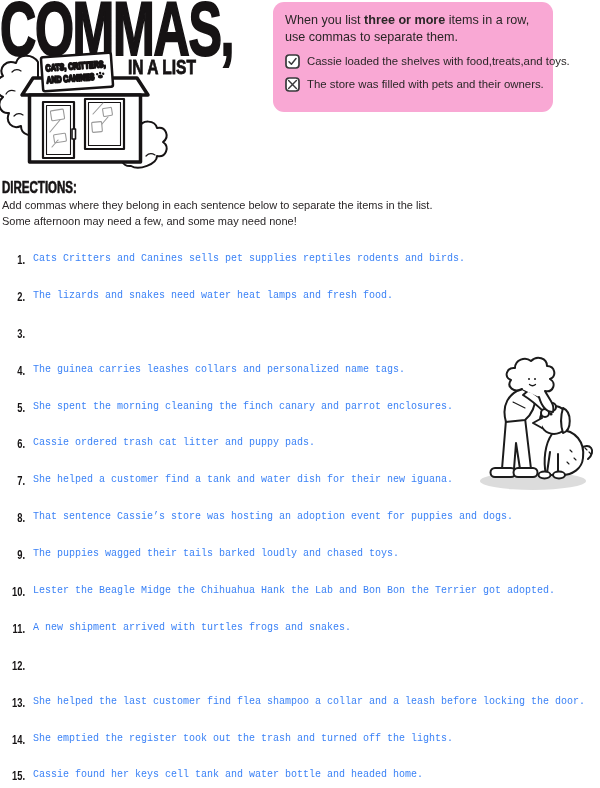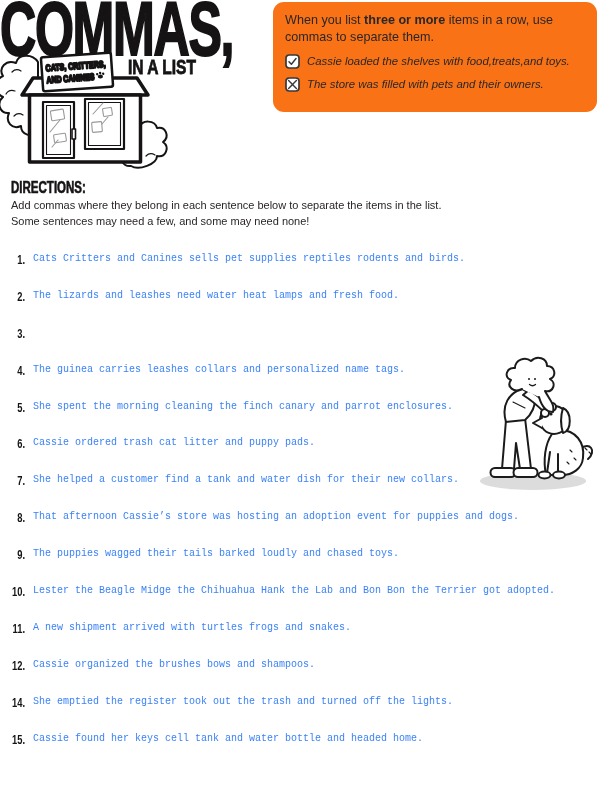--- a/index.html
+++ b/index.html
@@ -19,36 +19,36 @@
   }
   .subtitle {
     position:absolute; left:128px; top:55px;
     font-size:21px; font-weight:bold; letter-spacing:0px;
     color:#161314; -webkit-text-stroke:0.8px #161314;
     transform:scaleX(0.74); transform-origin:left top; white-space:nowrap;
   }
 
   
   .rule-box {
-    position:absolute; left:273px; top:2px; width:324px; height:110px;
-    background:#f97316; border-radius:11px; padding:10px 3px 8px 12px;
+    position:absolute; left:273px; top:2px; width:280px; height:110px;
+    background:#f9a8d4; border-radius:11px; padding:10px 3px 8px 12px;
   }
   .rule-intro { font-size:12.6px; line-height:1.32; color:#2a2627; }
   .rule-intro b { font-weight:bold; }
   .ex-rows { margin-top:9px; }
-  .ex-row { display:flex; align-items:center; margin-top:8px;font-style:italic; }
+  .ex-row { display:flex; align-items:center; margin-top:8px; }
   .cbox { width:15px; height:15px; flex:0 0 15px; margin-right:7px; display:block; }
   .ex-text { font-size:11.4px; line-height:1.15; color:#2a2627; white-space:nowrap; }
 
   
   .storefront { position:absolute; left:-2px; top:50px; width:175px; height:132px; }
   .sign-text { font-family:"Liberation Sans", sans-serif; font-weight:bold; font-size:9px; fill:#161314; }
 
   
-  .directions { position:absolute; left:11px; top:179px; width:520px; }
+  .directions { position:absolute; left:2px; top:179px; width:520px; }
   .directions-heading {
     font-size:16px; font-weight:bold; color:#161314;
     -webkit-text-stroke:0.6px #161314; letter-spacing:0;
     transform:scaleX(0.72); transform-origin:left top; white-space:nowrap;
   }
   .directions-line { font-size:11px; line-height:1.38; color:#2a2627; margin-top:1px; }
 
   
   .sentences { position:absolute; left:3px; top:252px; right:2px; }
   .srow { display:flex; align-items:flex-start; height:36.9px; }
@@ -135,70 +135,73 @@
           <path d="M3.6,3.6 L11.4,11.4 M11.4,3.6 L3.6,11.4" fill="none" stroke="#39393b" stroke-width="1.4" stroke-linecap="round"></path>
         </svg>
         <span class="ex-text">The store was filled with pets and their owners.</span>
       </div>
     </div>
   </div>
 
   <div class="directions">
     <div class="directions-heading">DIRECTIONS:</div>
     <div class="directions-line">Add commas where they belong in each sentence below to separate the items in the list.</div>
-    <div class="directions-line">Some sentences may need a few, and some may need none!</div>
+    <div class="directions-line">Some afternoon may need a few, and some may need none!</div>
   </div>
 
   <div class="sentences">
     <div class="srow">
         <span class="snum">1.</span>
         <span class="stext">Cats Critters and Canines sells pet supplies reptiles rodents and birds.</span>
       </div>
     <div class="srow">
         <span class="snum">2.</span>
-        <span class="stext">The lizards and leashes need water heat lamps and fresh food.</span>
+        <span class="stext">The lizards and snakes need water heat lamps and fresh food.</span>
       </div>
     <div class="srow">
         <span class="snum">3.</span>
       </div>
     <div class="srow">
         <span class="snum">4.</span>
         <span class="stext">The guinea carries leashes collars and personalized name tags.</span>
       </div>
     <div class="srow">
         <span class="snum">5.</span>
         <span class="stext">She spent the morning cleaning the finch canary and parrot enclosures.</span>
       </div>
     <div class="srow">
         <span class="snum">6.</span>
         <span class="stext">Cassie ordered trash cat litter and puppy pads.</span>
       </div>
     <div class="srow">
         <span class="snum">7.</span>
-        <span class="stext">She helped a customer find a tank and water dish for their new collars.</span>
+        <span class="stext">She helped a customer find a tank and water dish for their new iguana.</span>
       </div>
     <div class="srow">
         <span class="snum">8.</span>
-        <span class="stext">That afternoon Cassie’s store was hosting an adoption event for puppies and dogs.</span>
+        <span class="stext">That sentence Cassie’s store was hosting an adoption event for puppies and dogs.</span>
       </div>
     <div class="srow">
         <span class="snum">9.</span>
         <span class="stext">The puppies wagged their tails barked loudly and chased toys.</span>
       </div>
     <div class="srow">
         <span class="snum">10.</span>
         <span class="stext">Lester the Beagle Midge the Chihuahua Hank the Lab and Bon Bon the Terrier got adopted.</span>
       </div>
     <div class="srow">
         <span class="snum">11.</span>
         <span class="stext">A new shipment arrived with turtles frogs and snakes.</span>
       </div>
     <div class="srow">
         <span class="snum">12.</span>
-        <span class="stext">Cassie organized the brushes bows and shampoos.</span>
+      </div>
+    <div class="srow">
+        <span class="snum">13.</span>
+        <span class="stext">She helped the last customer find flea shampoo a collar and a leash before locking the door.</span>
       </div>
     <div class="srow">
         <span class="snum">14.</span>
         <span class="stext">She emptied the register took out the trash and turned off the lights.</span>
       </div>
     <div class="srow">
         <span class="snum">15.</span>
         <span class="stext">Cassie found her keys cell tank and water bottle and headed home.</span>
       </div>
   </div>

